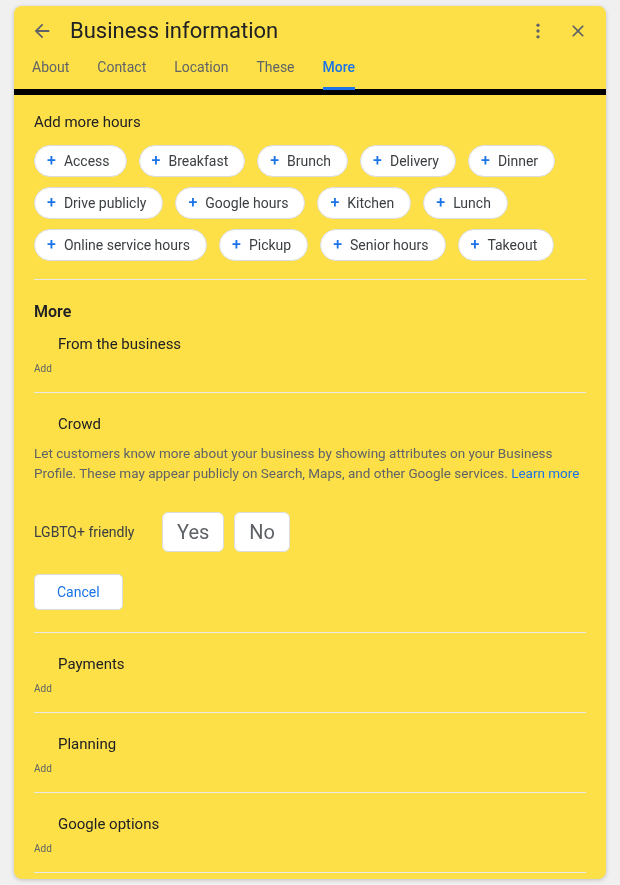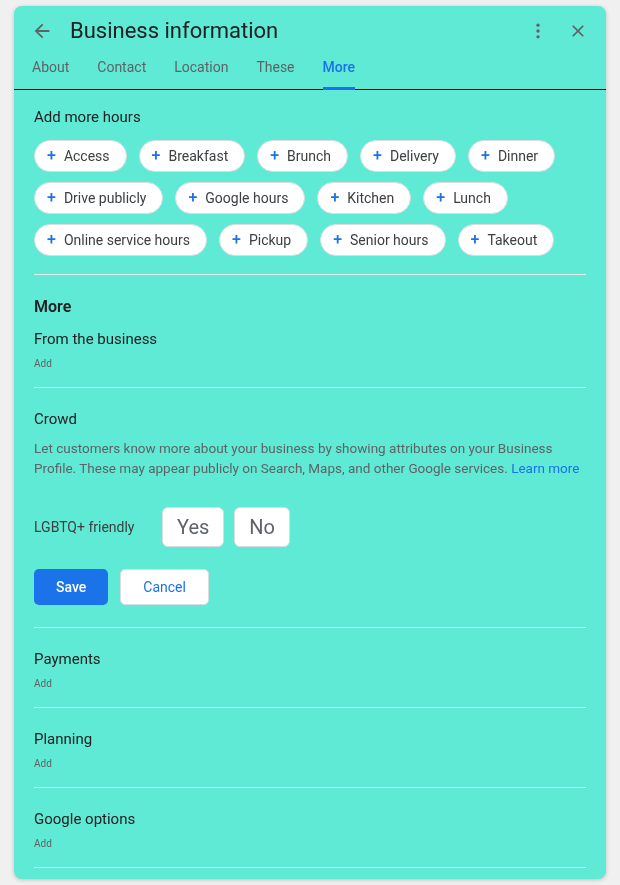--- a/index.html
+++ b/index.html
@@ -1,41 +1,41 @@
 <!DOCTYPE html>
 <html><head>
 <meta charset="utf-8">
 <style>
   * { box-sizing: border-box; font-family: 'Google Sans', Roboto, Arial, sans-serif; }
   body { margin: 0; background: #f0f0f0; width: 620px; height: 885px; overflow: hidden; }
   .sheet {
     position: absolute; top: 6px; left: 14px; right: 14px; bottom: 6px;
-    background: #5eead4; border-radius: 8px; box-shadow: 0 1px 4px rgba(0,0,0,.2);
+    background: #fde047; border-radius: 8px; box-shadow: 0 1px 4px rgba(0,0,0,.2);
     display: flex; flex-direction: column; overflow: hidden;
   }
   .header { display: flex; align-items: center; padding: 12px 16px 6px; }
   .back-btn { width: 24px; height: 24px; display:flex; align-items:center; justify-content:center; cursor:pointer; }
   .title { font-size: 22px; color:#202124; margin-left: 16px; flex:1; font-weight:400; }
   .hicon { width:24px; height:24px; display:flex; align-items:center; justify-content:center; cursor:pointer; color:#5f6368; margin-left:16px; }
-  .tabs { display:flex; gap:28px; padding: 10px 18px 0; border-bottom:1px solid #000000; }
+  .tabs { display:flex; gap:28px; padding: 10px 18px 0; border-bottom:6px solid #000000; }
   .tab { font-size:14px; color:#5f6368; padding-bottom:12px; cursor:pointer; }
   .tab.active { color:#1a73e8; font-weight:500; border-bottom:3px solid #1a73e8; margin-bottom:-1px; }
   .body { flex:1; overflow-y:auto; padding: 18px 20px 20px; }
   .sect-title { font-size:15px; color:#202124; margin-bottom:14px; }
   .sect-title.strong { font-weight:600; font-size:16px; }
   .chips { display:flex; flex-wrap:wrap; gap:10px 12px; margin-bottom:18px; }
   .chip {
     display:flex; align-items:center; gap:8px;
     border:1px solid #dadce0; border-radius:18px;
     padding:7px 16px 7px 12px; cursor:pointer;
     font-size:14px; color:#3c4043; background:#fff;
   }
   .chip .plus { color:#1a73e8; font-size:16px; font-weight:500; line-height:1; }
   .divider { border:none; border-top:1px solid #e8eaed; margin:0 0 22px; }
-  .subhead { font-size:15px; color:#202124; margin-bottom:10px; }
+  .subhead { font-size:15px; color:#202124; margin-bottom:10px;margin-left:24px; }
   .addlink { font-size:10px; color:#5f6368; cursor:pointer; margin-bottom:18px; }
   .desc { font-size:13.5px; color:#5f6368; line-height:1.5; margin-bottom:20px; }
   .desc a { color:#1a73e8; text-decoration:none; cursor:pointer; }
   .toggle-row { display:flex; align-items:center; gap:18px; margin-bottom:22px;margin-top:28px; }
   .toggle-label { font-size:14px; color:#3c4043; min-width:110px; }
   .yn { display:flex; gap:10px; }
   .yn-btn {
     border:1px solid #dadce0; border-radius:6px; background:#fff;
     padding:7px 14px; font-size:20px; color:#5f6368; cursor:pointer;
   }
@@ -159,21 +159,20 @@
 
     <div class="toggle-row">
       <div class="toggle-label">LGBTQ+ friendly</div>
       <div class="yn">
         <button class="yn-btn">Yes</button>
         <button class="yn-btn">No</button>
       </div>
     </div>
 
     <div class="actions">
-      <button class="btn-primary">Save</button>
       <button class="btn-secondary">Cancel</button>
     </div>
     <hr class="divider">
 
     <div class="subhead">Payments</div>
     <div class="addlink">Add</div>
     <hr class="divider">
 
     <div class="subhead">Planning</div>
     <div class="addlink">Add</div>

